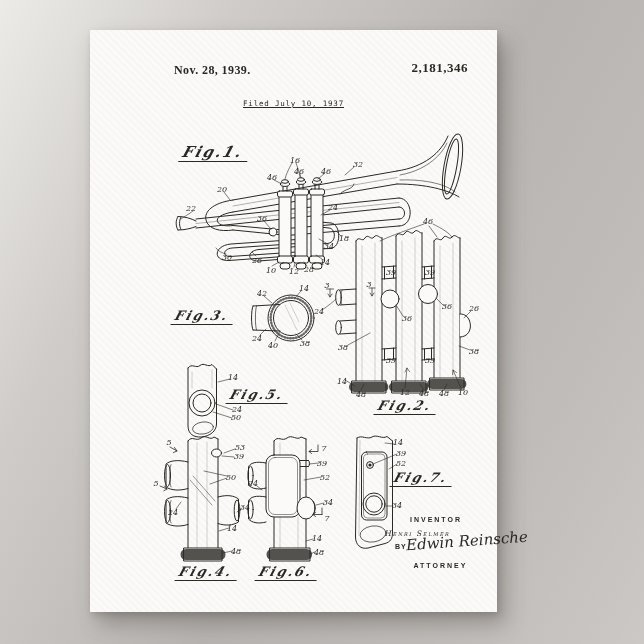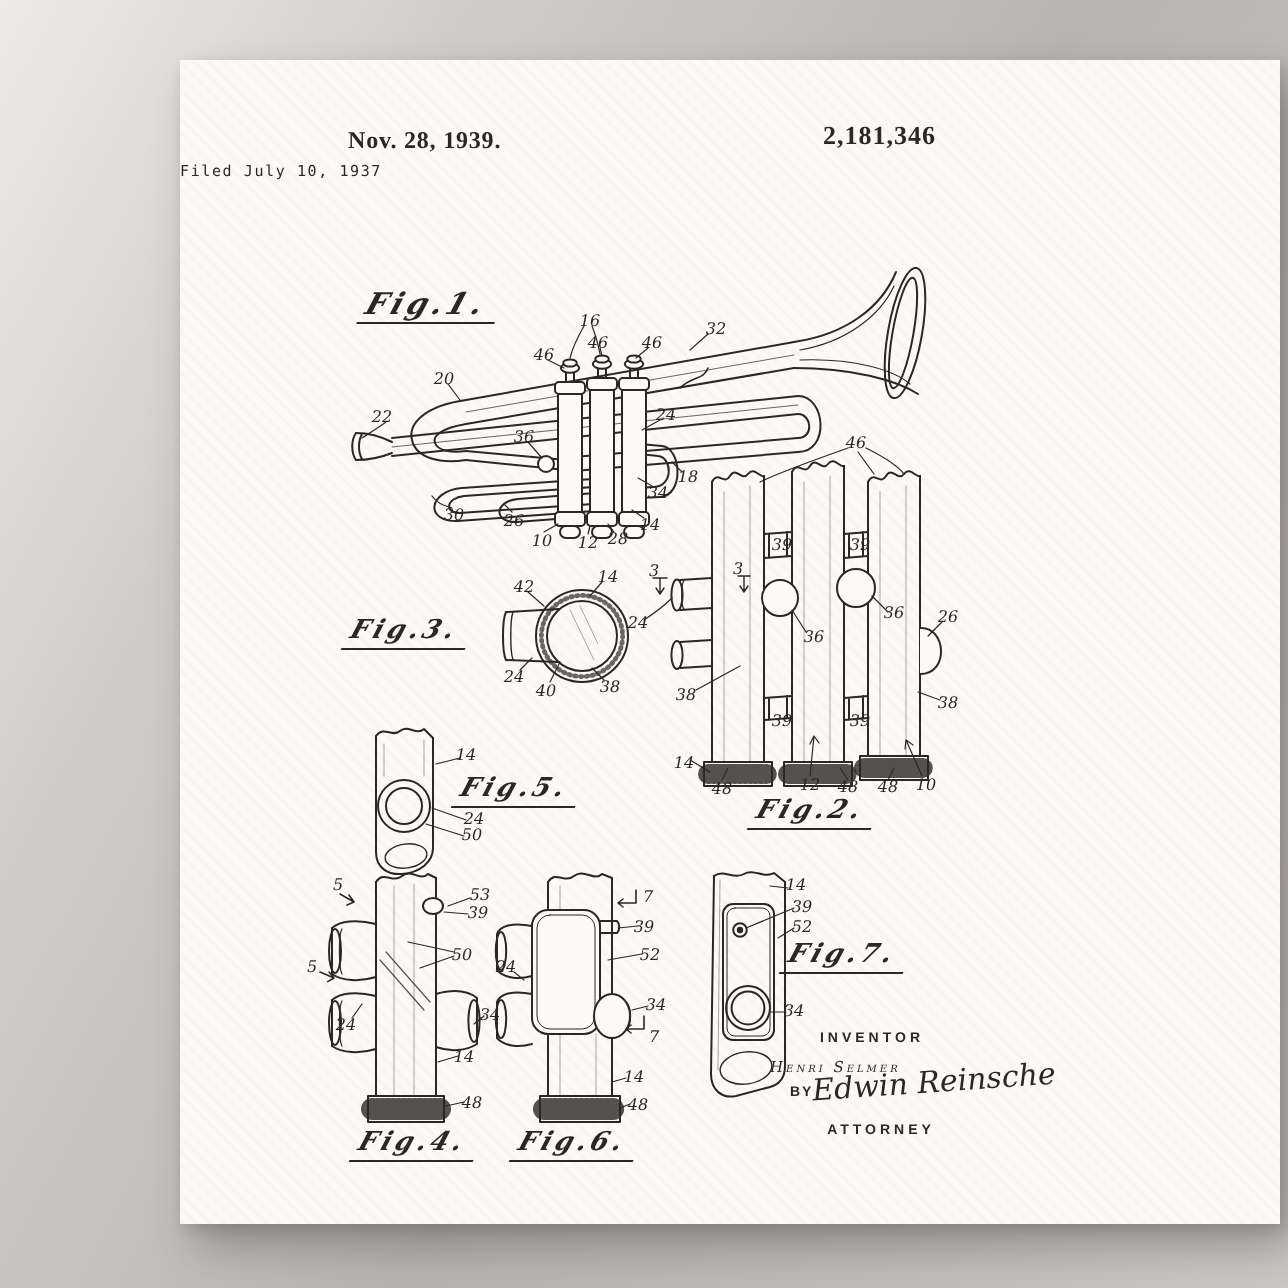--- a/index.html
+++ b/index.html
@@ -1,28 +1,28 @@
 <!DOCTYPE html>
 <html><head>
 <meta charset="utf-8">
 <style>
   html,body{margin:0;padding:0;}
   body{width:644px;height:644px;overflow:hidden;}
   .scene{position:absolute;inset:0;width:644px;height:644px;
     background:linear-gradient(118deg,#edebe8 0%,#cfccc9 24%,#b7b4b1 55%,#bfbcb9 78%,#cbc8c5 100%);}
-  .poster{position:absolute;left:90px;top:30px;width:550px;height:582px;
+  .poster{position:absolute;left:90px;top:30px;width:407px;height:582px;
     background:#fbfaf8;
     background-image:repeating-linear-gradient(45deg,rgba(0,0,0,.015) 0 2px,transparent 2px 5px);
     box-shadow:8px 12px 20px rgba(75,70,65,.38),2px 3px 6px rgba(75,70,65,.22);}
   .poster *{position:absolute;color:#2b2824;white-space:nowrap;}
   .hdr-date{left:84px;top:33px;font:bold 12px "Liberation Serif",serif;letter-spacing:.4px;}
   .hdr-name{left:0;right:0;top:36px;text-align:center;font:bold 9.5px "Liberation Sans",sans-serif;letter-spacing:2px;}
   .hdr-num{left:318px;top:30px;width:60px;text-align:right;font:bold 13px "Liberation Serif",serif;letter-spacing:.5px;}
   .hdr-title{left:0;right:0;top:54px;text-align:center;font:bold 7.5px "DejaVu Sans Mono",monospace;letter-spacing:1.5px;}
-  .hdr-filed{left:0;right:0;top:51px;font:7.5px "DejaVu Sans Mono",monospace;letter-spacing:.8px;}
+  .hdr-filed{left:0;right:0;top:69px;text-align:center;font:7.5px "DejaVu Sans Mono",monospace;letter-spacing:.8px;text-decoration:underline;}
   #drawing{position:absolute;left:0;top:0;width:465px;height:582px;}
   .figlabel{font-family:"DejaVu Serif",serif;font-style:italic;font-weight:bold;
     transform:skewX(-18deg);letter-spacing:2px;border-bottom:1.4px solid #2b2824;
     padding:0 7px 0 2px;line-height:1.15;}
   .sig-inventor{left:300px;top:486px;width:92px;text-align:center;font:bold 7px "Liberation Sans",sans-serif;letter-spacing:2px;}
   .sig-henri{left:295px;top:499px;width:95px;font:italic 7.5px "DejaVu Serif",serif;font-variant:small-caps;letter-spacing:1.5px;}
   .sig-by{left:305px;top:513px;font:bold 7px "Liberation Sans",sans-serif;letter-spacing:1px;}
   .sig-script{left:316px;top:502px;font:italic 15px "DejaVu Serif",serif;transform:rotate(-4deg);}
   .sig-attorney{left:303px;top:532px;width:95px;text-align:center;font:bold 7px "Liberation Sans",sans-serif;letter-spacing:2px;}
 </style>

